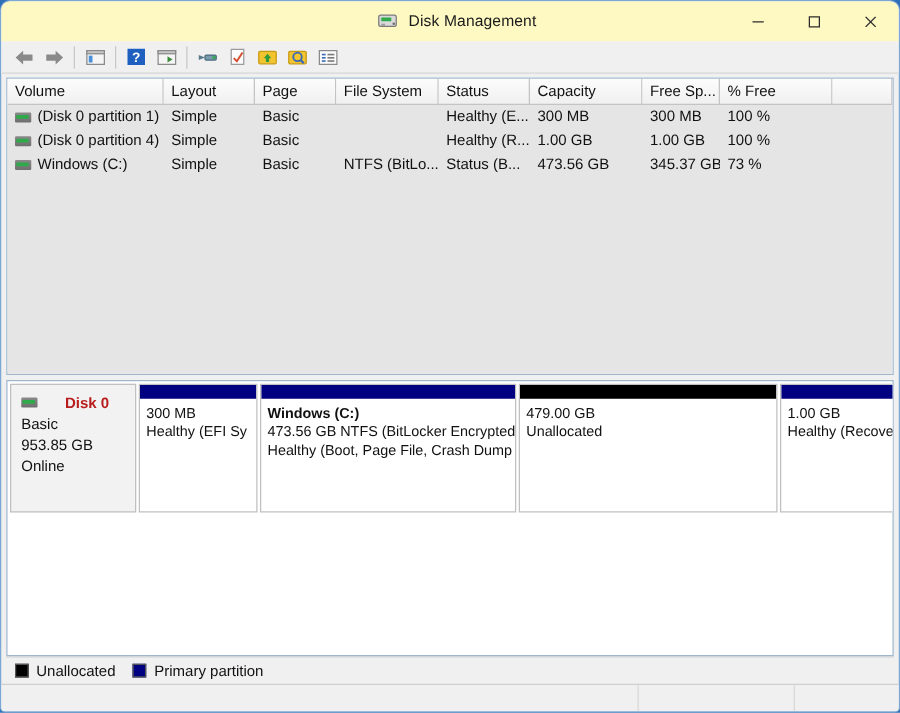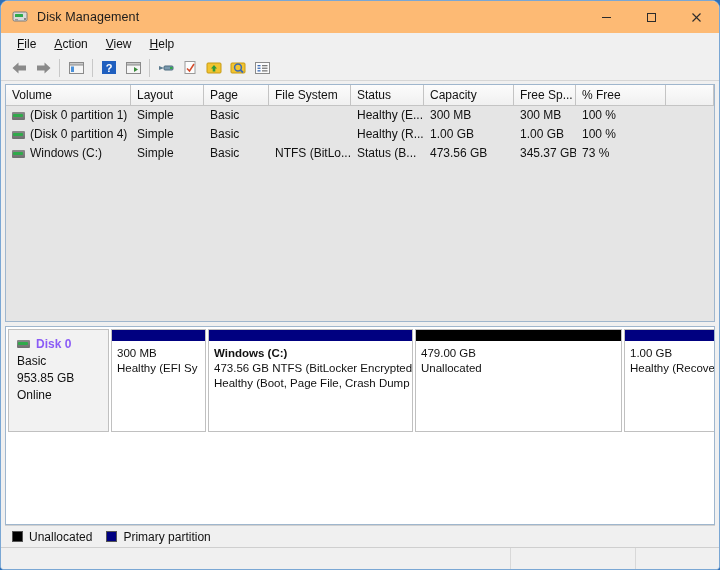--- a/index.html
+++ b/index.html
@@ -18,25 +18,26 @@
     background: #f0f0f0;
     border: 1px solid #7aa7d4;
     border-radius: 8px 8px 4px 4px;
     overflow: hidden;
     display: flex;
     flex-direction: column;
   }
   
   .titlebar {
     height: 32px;
-    background: #fdba74;
+    background: #fef9c3;
     display: flex;
     align-items: center;
     flex: 0 0 auto;
     position: relative;
+    justify-content: center;
   }
   .title-icon {
     width: 16px; height: 16px;
     margin-left: 11px; margin-right: 9px;
     position: relative;
     flex: 0 0 auto;
   }
   .title-text {
     font-size: 12.5px;
     color: #1b1b1b;
@@ -168,22 +169,23 @@
   .disk-info .dline {
     font-size: 12px;
     color: #111;
     line-height: 17px;
   }
   .disk-title {
     display: flex;
     align-items: center;
     font-weight: bold;
     font-size: 12px;
-    color: #8b5cf6;
+    color: #b91c1c;
     margin-bottom: 2px;
+    gap: 16px;
   }
   .disk-title .drive-ico { margin-right: 6px; }
   .parts {
     flex: 1 1 auto;
     display: flex;
     margin-left: 2px;
   }
   .part {
     border: 1px solid #c0c0c0;
     background: #ffffff;
@@ -264,26 +266,20 @@
       </div>
       <div class="win-btn close">
         <svg width="11" height="11" viewBox="0 0 11 11">
             <line x1="1.5" y1="1.5" x2="9.5" y2="9.5" stroke="currentColor" stroke-width="1.1"></line>
             <line x1="9.5" y1="1.5" x2="1.5" y2="9.5" stroke="currentColor" stroke-width="1.1"></line>
           </svg>
       </div>
     </div>
   </div>
 
-  <div class="menubar">
-    <div class="menu-item"><u>F</u><span>ile</span></div>
-    <div class="menu-item"><u>A</u><span>ction</span></div>
-    <div class="menu-item"><u>V</u><span>iew</span></div>
-    <div class="menu-item"><u>H</u><span>elp</span></div>
-  </div>
 
   <div class="toolbar">
     <div class="tb-btn">
       <svg width="17" height="14" viewBox="0 0 17 14">
           <path d="M7.5 1.5 L1.5 7 L7.5 12.5 L7.5 9.5 L15 9.5 L15 4.5 L7.5 4.5 Z" fill="#8a8a8a"></path>
         </svg>
     </div>
     <div class="tb-btn">
       <svg width="17" height="14" viewBox="0 0 17 14">
           <path d="M9.5 1.5 L15.5 7 L9.5 12.5 L9.5 9.5 L2 9.5 L2 4.5 L9.5 4.5 Z" fill="#8a8a8a"></path>

